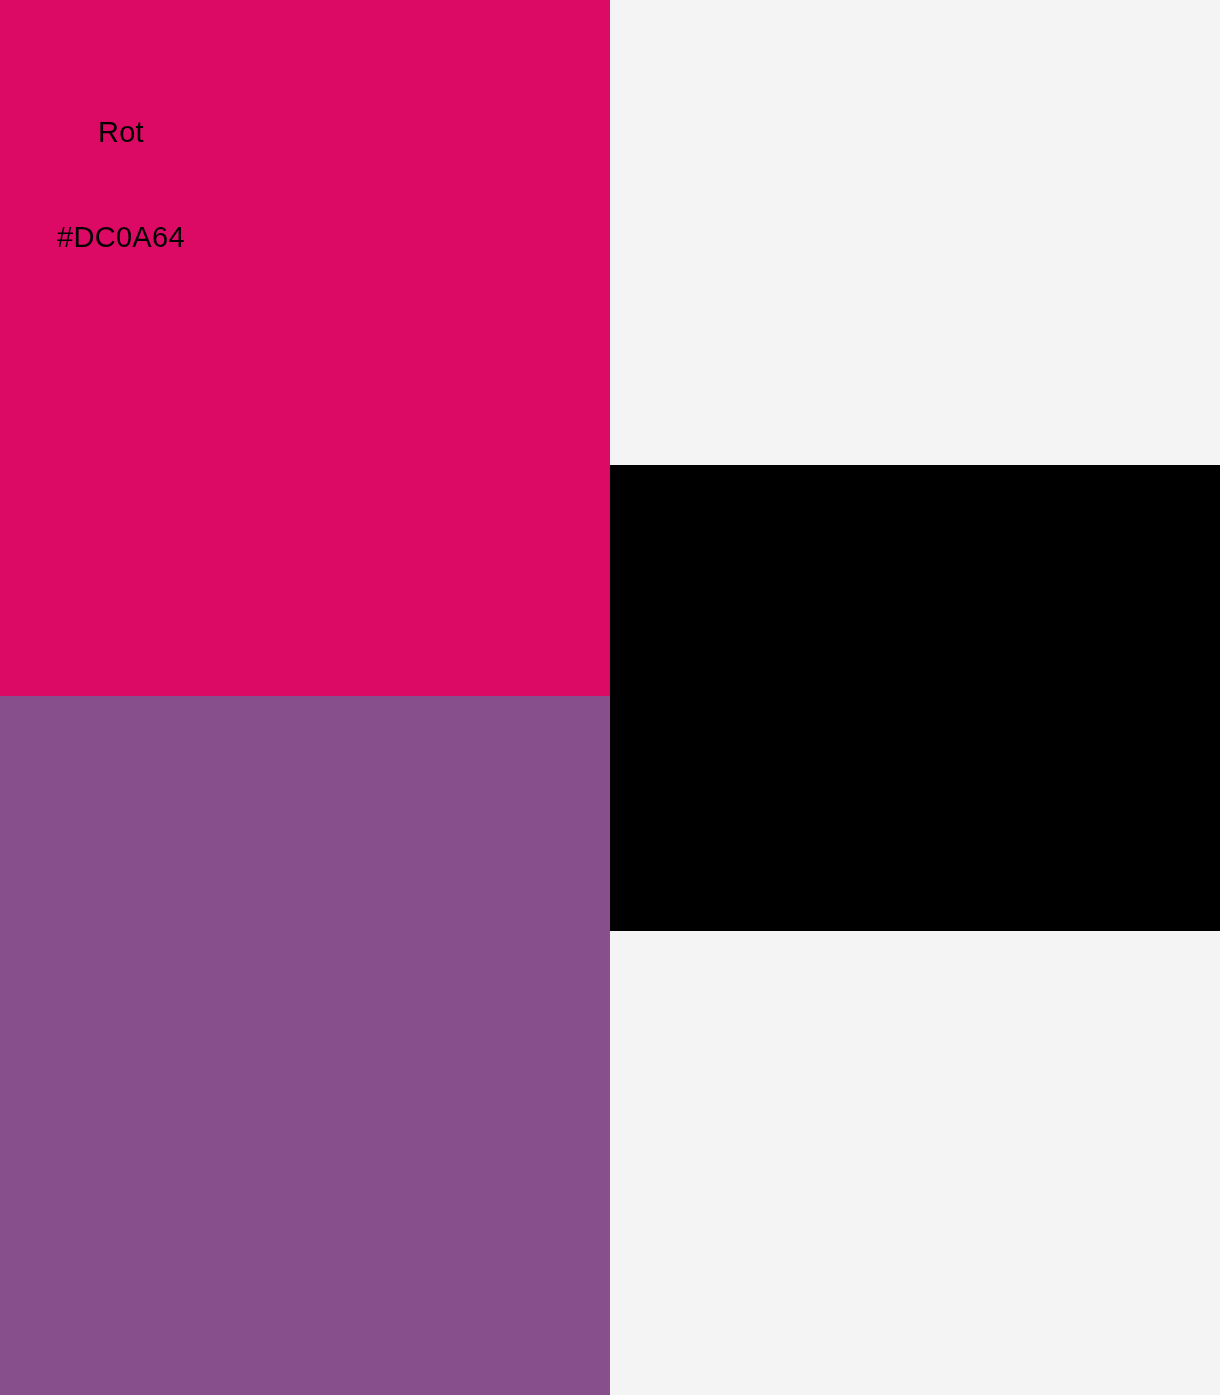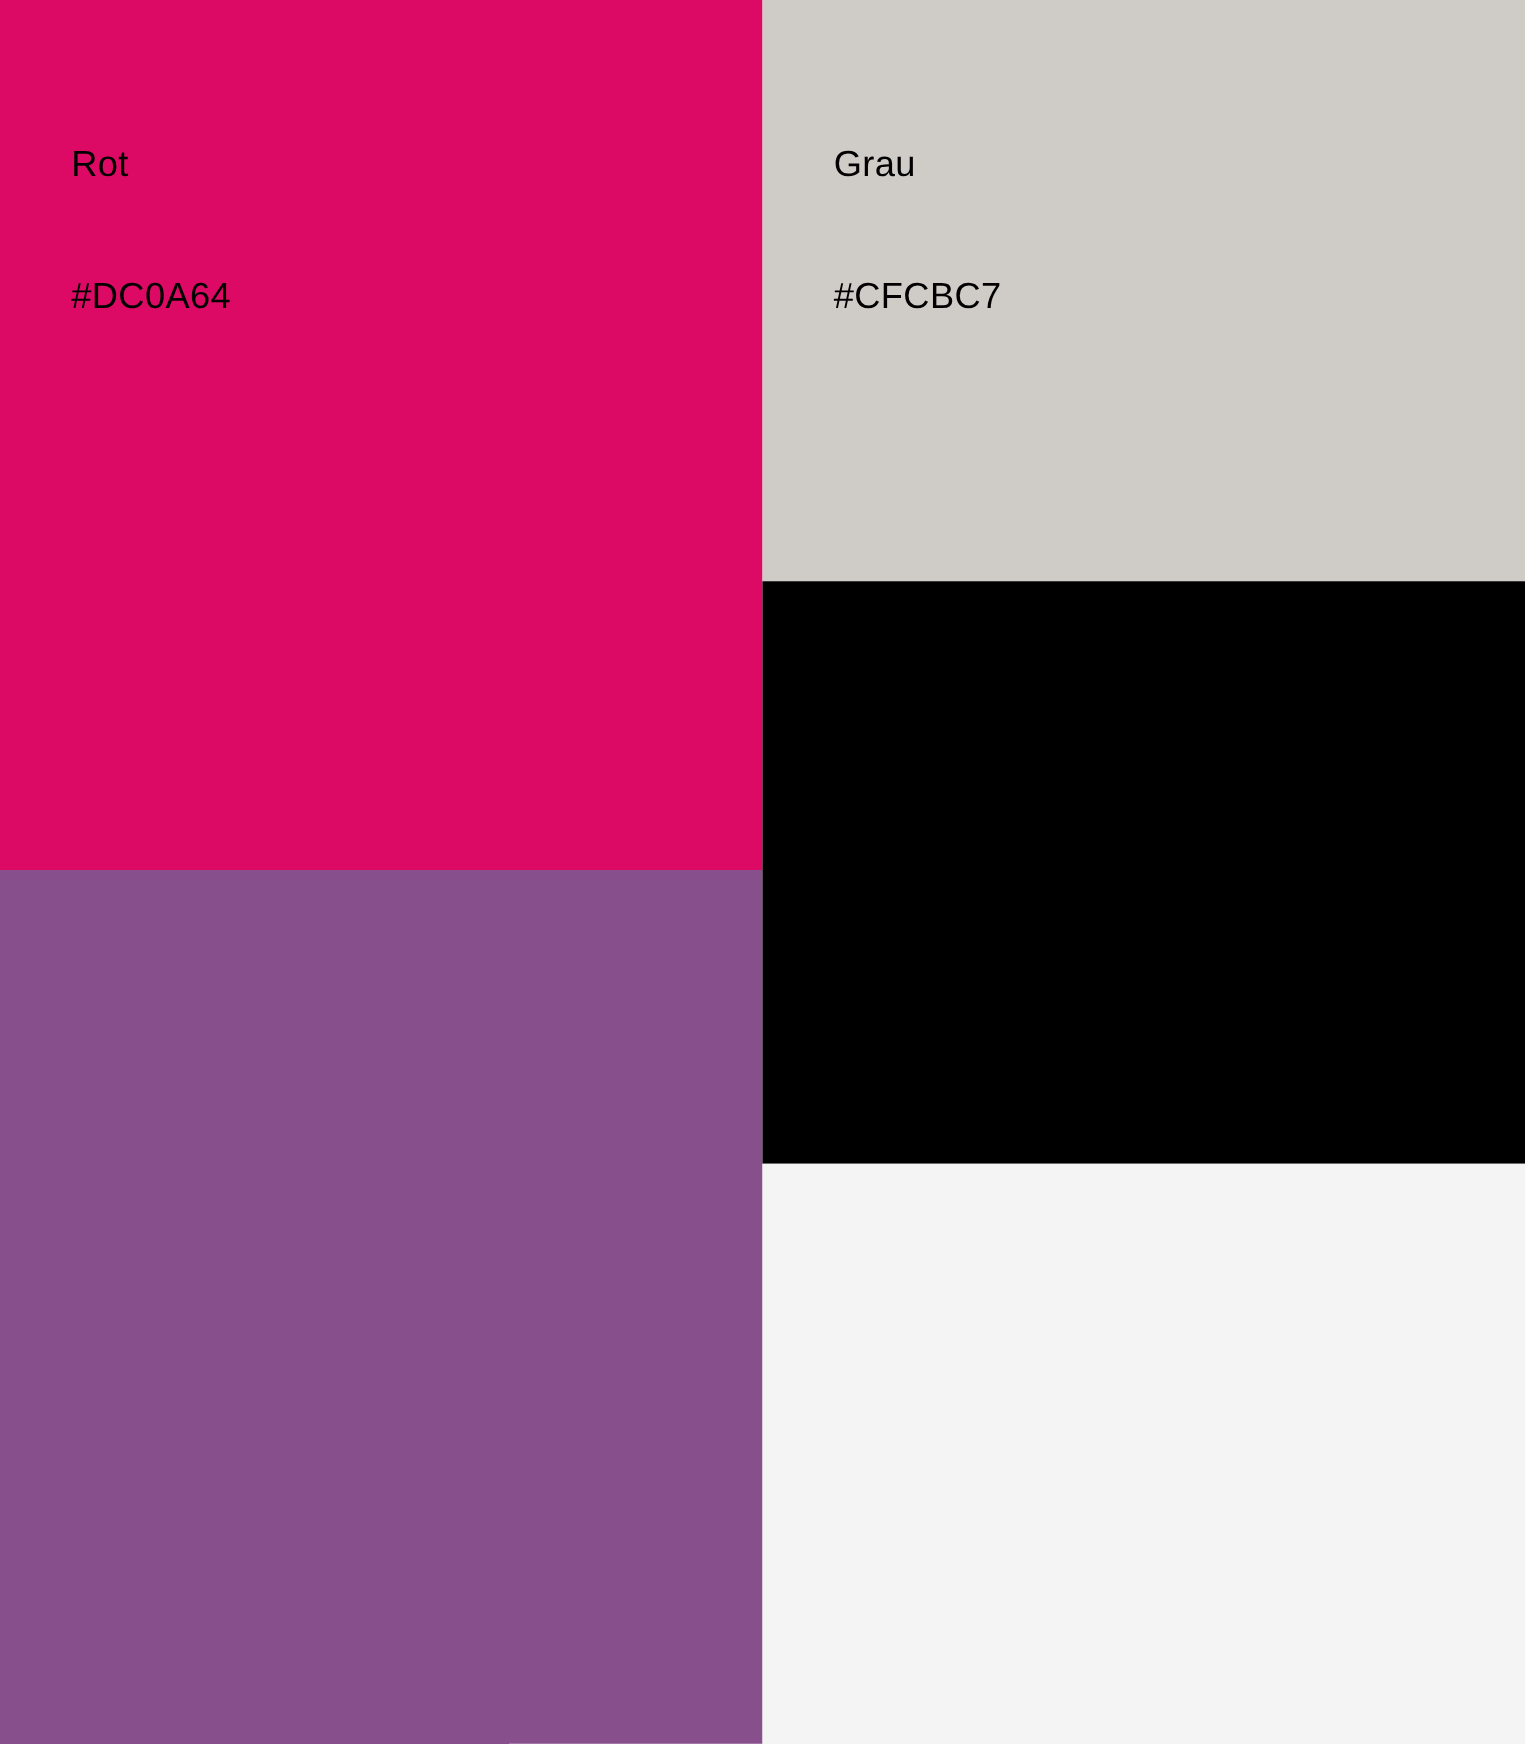--- a/index.html
+++ b/index.html
@@ -15,20 +15,21 @@
   }
   .palette {
     position: relative;
     width: 1220px;
     height: 1395px;
   }
   .column {
     position: absolute;
     top: 0;
     height: 1115px;
+    text-align: center;
   }
   .column-left  { left: 0;     width: 610px; }
   .column-right { left: 610px; width: 610px; }
 
   .swatch {
     position: absolute;
     left: 0;
     width: 100%;
     box-sizing: border-box;
   }
@@ -74,26 +75,20 @@
     </div>
 
     <div class="swatch swatch-violet" style="background: rgb(135, 80, 140);">
       
     </div>
 
   </div>
 
   <div class="column column-right">
 
-    <div class="swatch swatch-grau" style="background: rgb(207, 203, 199);">
-      <div class="swatch-label" style="color: rgb(0, 0, 0);">
-        <span class="swatch-name">Grau</span>
-        <span class="swatch-hex">#CFCBC7</span>
-      </div>
-    </div>
 
     <div class="swatch swatch-schwarz" style="background: rgb(0, 0, 0);">
       <div class="swatch-label" style="color: rgb(255, 255, 255);">
         <span class="swatch-name">Schwarz</span>
         <span class="swatch-hex">#000000</span>
       </div>
     </div>
 
     <div class="swatch swatch-weiss" style="background: rgb(244, 244, 244);">
       

